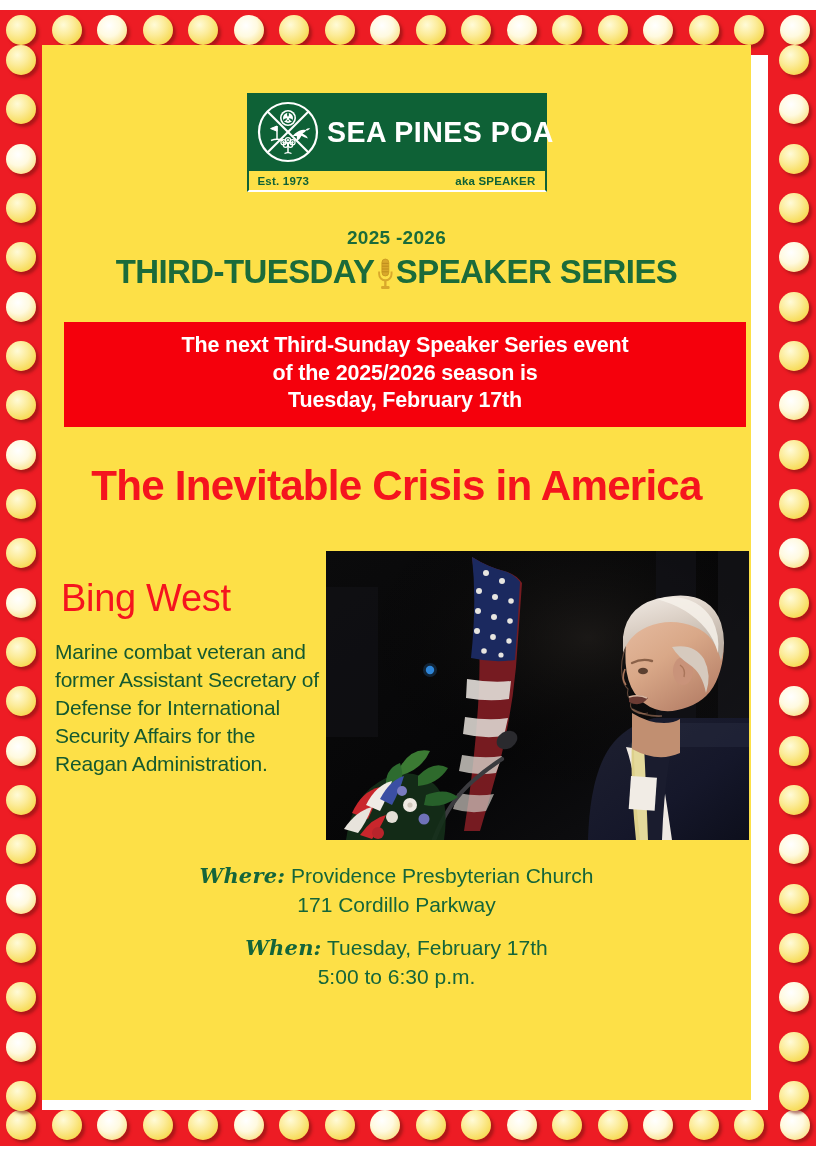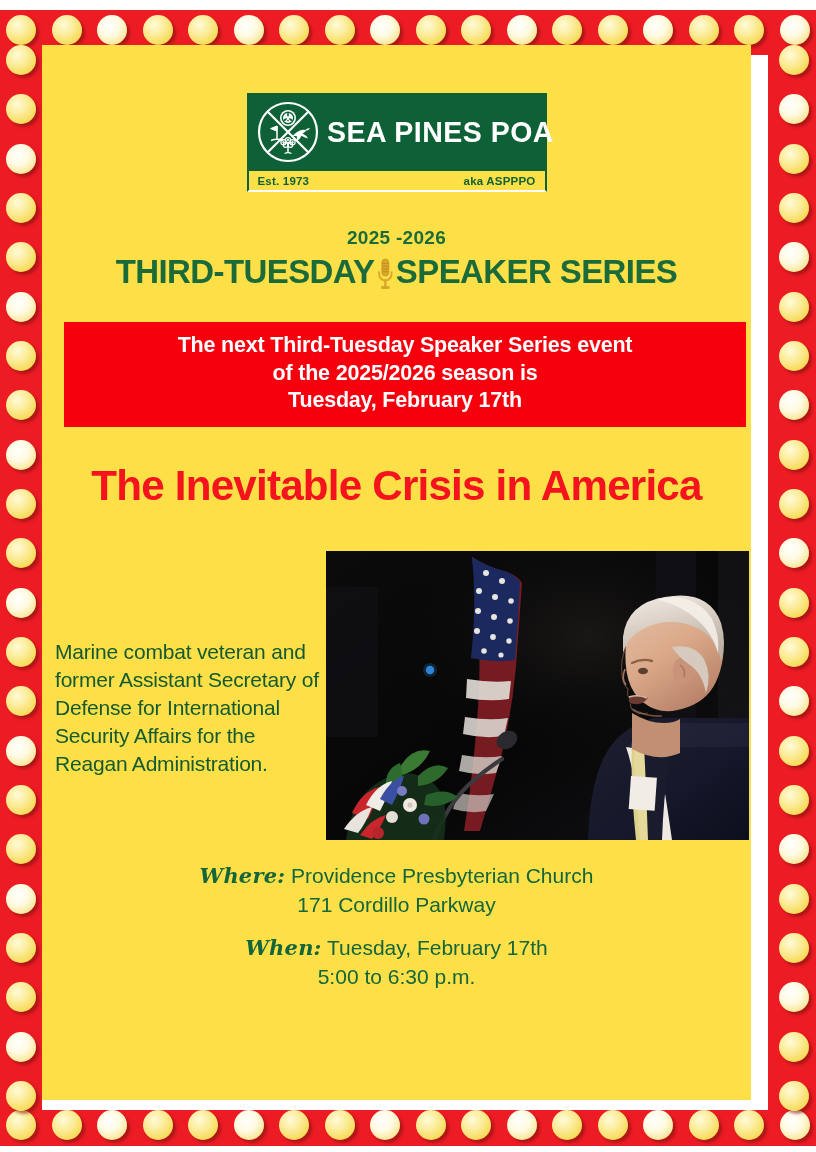--- a/index.html
+++ b/index.html
@@ -377,21 +377,21 @@
               <circle cx="28.5" cy="43.2" r="0.8"></circle>
               <circle cx="33" cy="41.2" r="0.8"></circle>
               <circle cx="37.5" cy="43.2" r="0.8"></circle>
             </g>
           </svg>
         </span>
         <span class="logo-text">SEA PINES POA</span>
       </div>
       <div class="logo-sub">
         <span>Est. 1973</span>
-        <span>aka ASPPPO</span>
+        <span>aka SPEAKER</span>
       </div>
     </div>
 
     <div class="season">2025 -2026</div>
 
     <div class="series">
       <span class="part">THIRD-TUESDAY</span>
       <span class="mic-icon">
         <svg viewBox="0 0 20 34" xmlns="http://www.w3.org/2000/svg">
           <rect x="6.4" y="2" width="7.2" height="17" rx="3.6" fill="#D9A82B"></rect>
@@ -404,27 +404,28 @@
           </g>
           <path d="M3.6 14.5 v2.4 a6.4 6.4 0 0 0 12.8 0 v-2.4" fill="none" stroke="#D9A82B" stroke-width="2"></path>
           <rect x="8.8" y="23" width="2.4" height="6" fill="#D9A82B"></rect>
           <rect x="5.6" y="29" width="8.8" height="3" rx="1.2" fill="#D9A82B"></rect>
         </svg>
       </span>
       <span class="part">SPEAKER SERIES</span>
     </div>
 
     <div class="red-banner">
-      <div>The next Third-Tuesday Speaker Series event</div>
+      <div>The next Third-Sunday Speaker Series event</div>
       <div>of the 2025/2026 season is</div>
       <div>Tuesday, February 17th</div>
     </div>
 
     <div class="headline">The Inevitable Crisis in America</div>
 
+    <div class="speaker-name">Bing West</div>
 
     <div class="speaker-bio">Marine combat veteran and former Assistant Secretary of Defense for International Security Affairs for the Reagan Administration.</div>
 
     <div class="photo">
       <svg viewBox="0 0 423 289" xmlns="http://www.w3.org/2000/svg">
         <defs>
           <linearGradient id="bgG" x1="0" y1="0" x2="1" y2="1">
             <stop offset="0%" stop-color="#0b0b0c"></stop>
             <stop offset="55%" stop-color="#060607"></stop>
             <stop offset="100%" stop-color="#121215"></stop>

